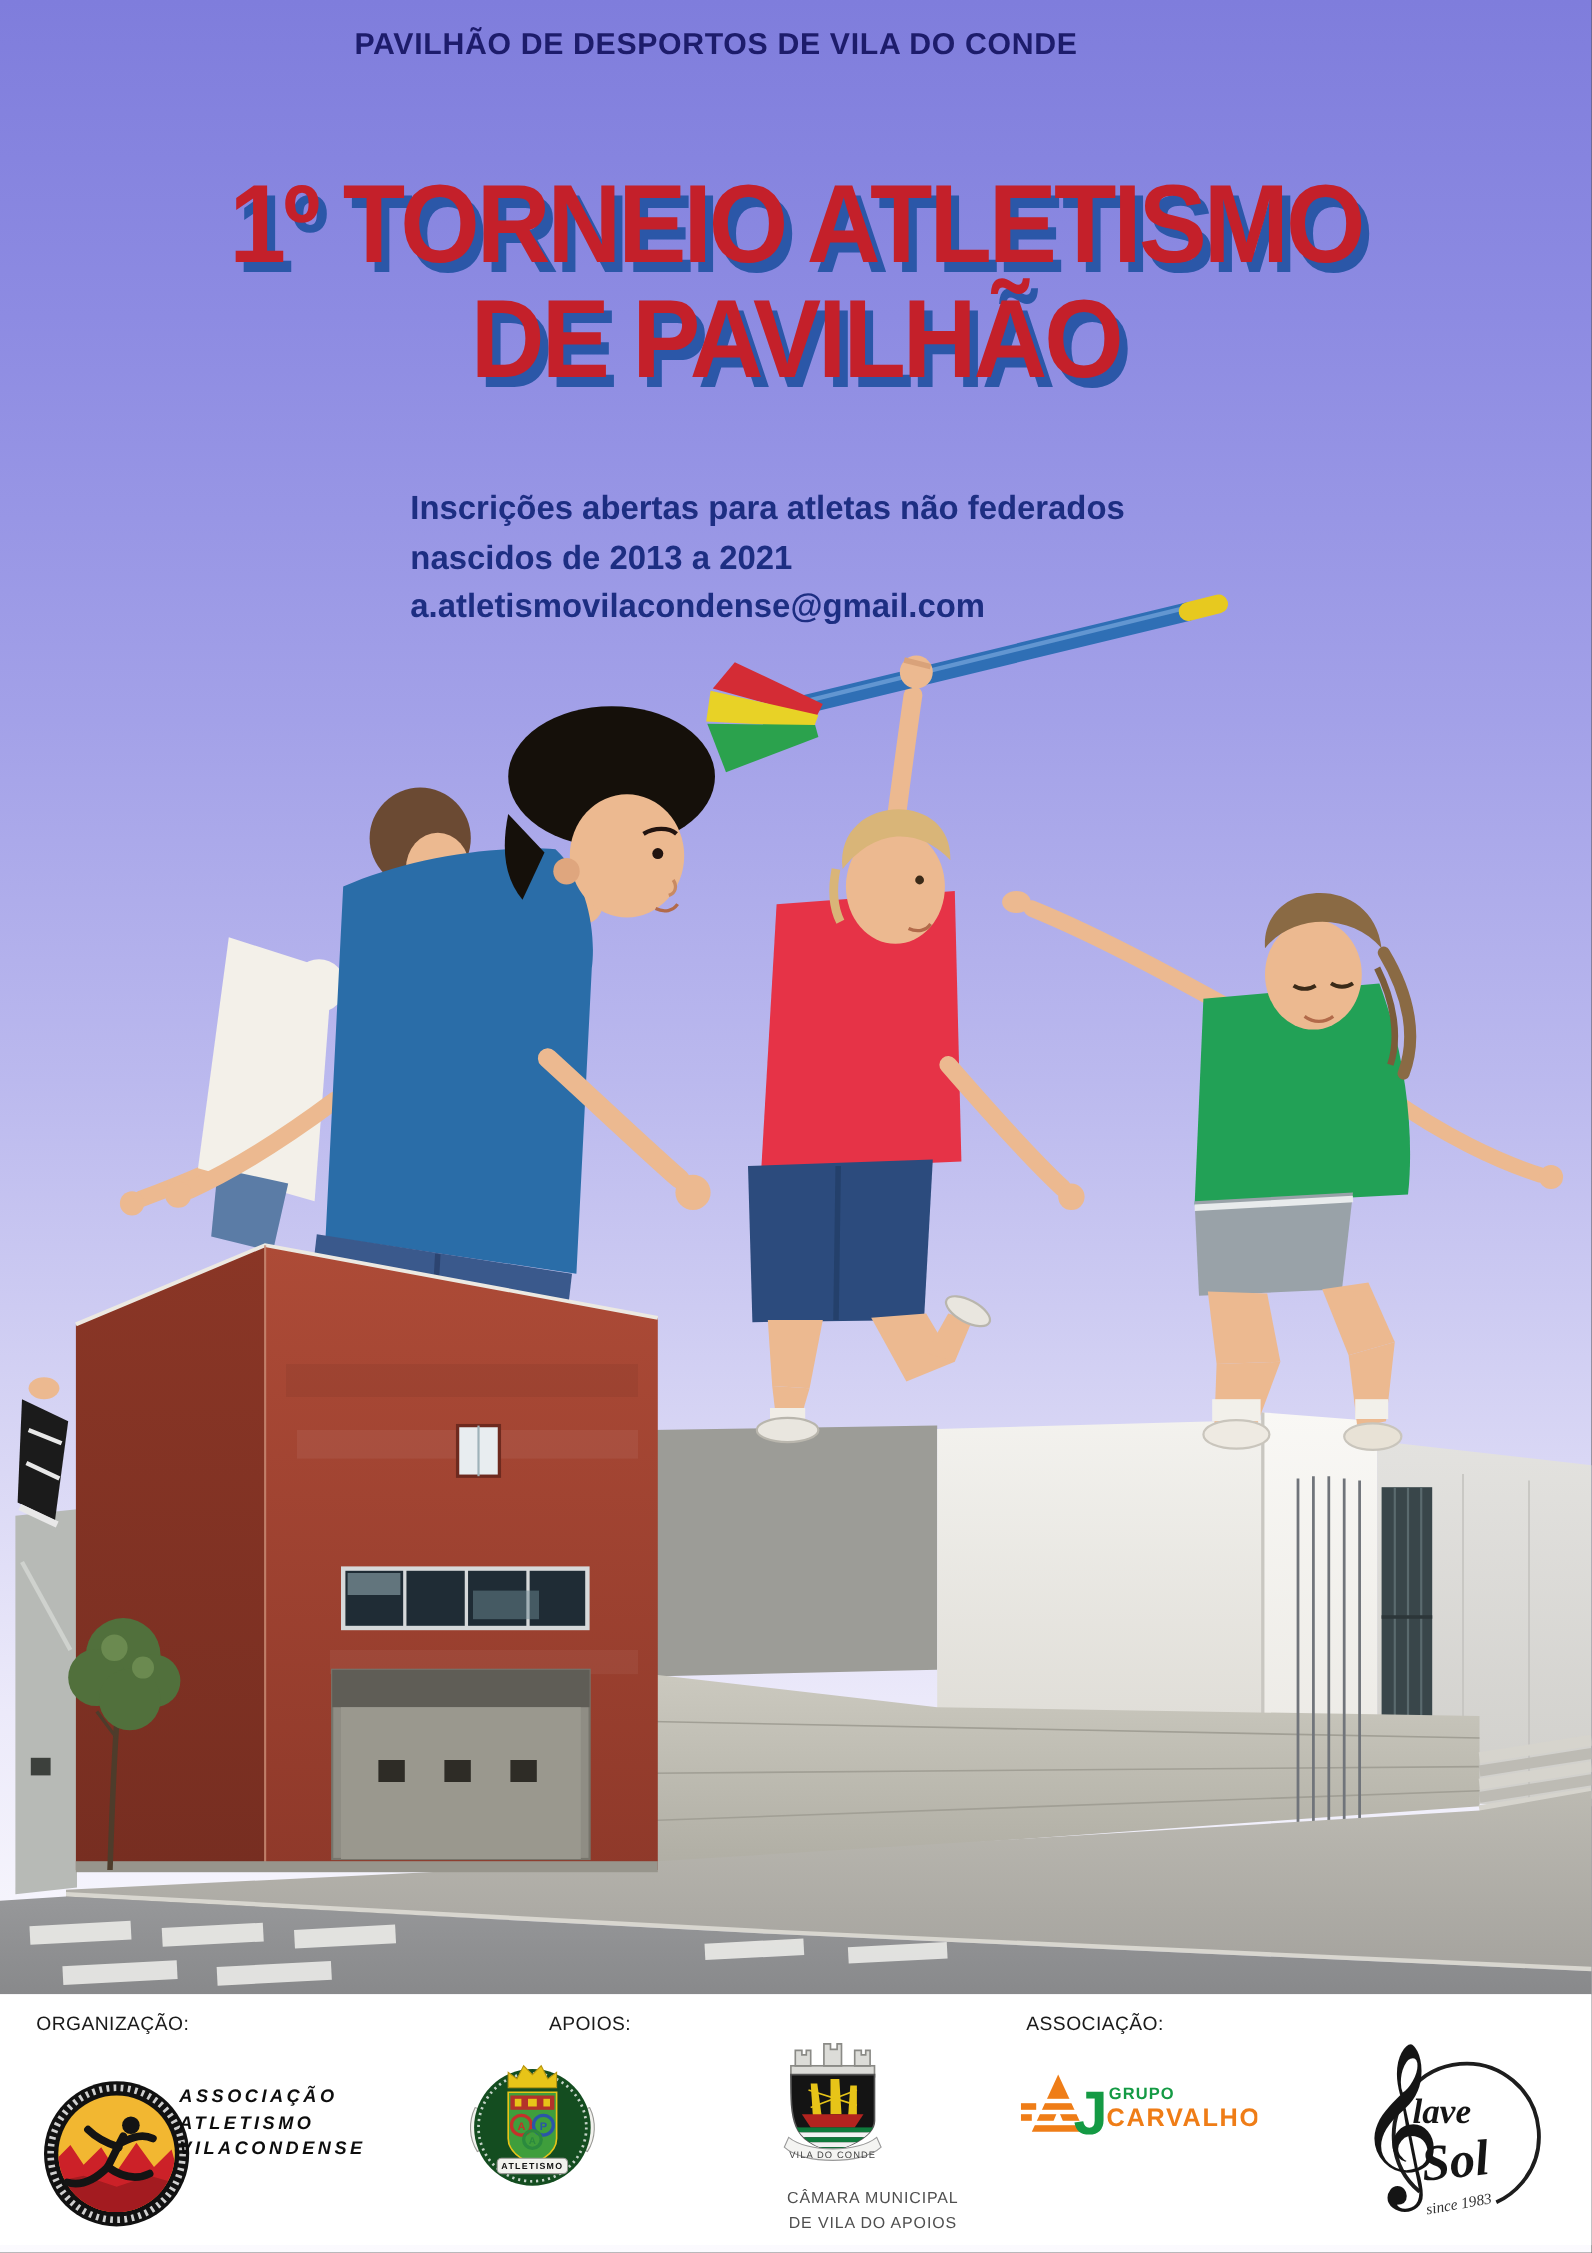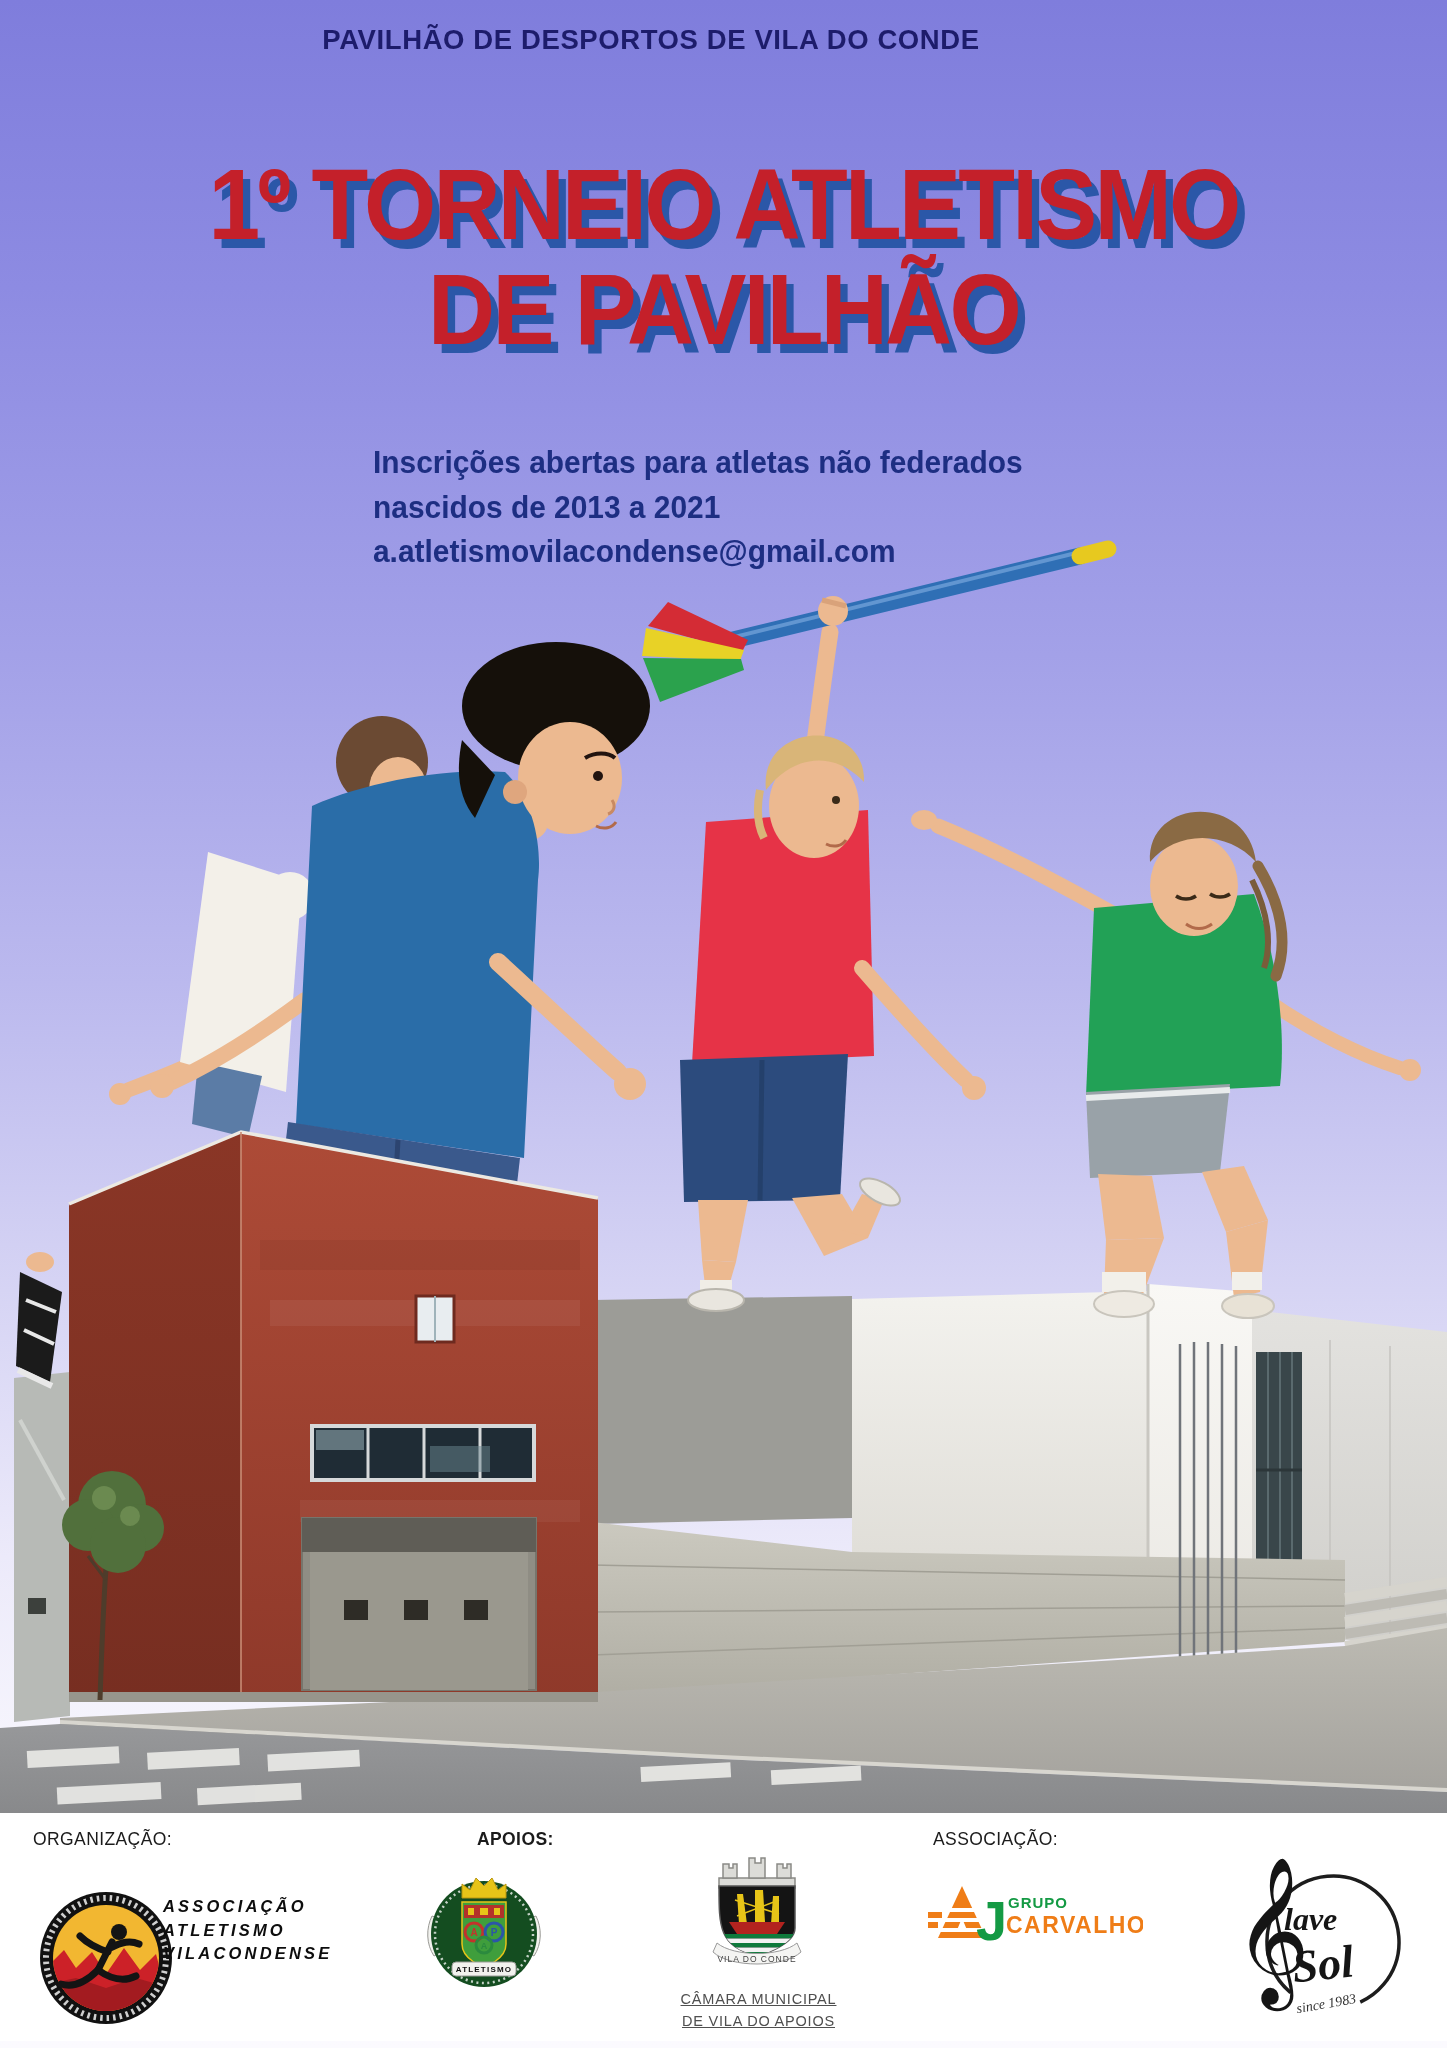--- a/index.html
+++ b/index.html
@@ -15,26 +15,26 @@
     color:#c4202a;font-weight:bold;font-size:101px;line-height:105px;letter-spacing:-3px;
     transform:scaleX(.92);transform-origin:50% 0;
     text-shadow:8px 9px 0 #2b57a8;}
   .info-block{top:440px;left:373px;width:760px;text-align:left;
     color:#1d2e82;font-weight:bold;font-size:30.5px;line-height:44.5px;letter-spacing:0;
     transform:scaleX(.98);transform-origin:0 0;}
   .scene{top:0;left:0;width:1447px;height:2048px;}
   .footer-band{top:1813px;left:0;width:1447px;height:228px;background:#ffffff;}
   .footer-label{position:absolute;color:#1b1b1b;font-size:17.5px;letter-spacing:.4px;}
   .lbl-org{left:33px;top:16px;}
-  .lbl-apo{left:477px;top:16px;font-weight:bold;}
+  .lbl-apo{left:499px;top:16px;}
   .lbl-pat{left:933px;top:16px;}
   .aav-text{position:absolute;left:163px;top:82px;color:#0d0d0d;font-weight:bold;
     font-size:16.5px;line-height:23.5px;letter-spacing:3.2px;white-space:nowrap;font-style:italic;}
-  .camara-text{position:absolute;left:651px;top:175px;width:215px;text-align:center;
-    color:#4f4f4f;font-size:14.5px;line-height:22px;letter-spacing:.8px;text-decoration:underline;}
+  .camara-text{position:absolute;left:686px;top:175px;width:215px;text-align:center;
+    color:#4f4f4f;font-size:14.5px;line-height:22px;letter-spacing:.8px;}
   svg text{font-family:"Liberation Sans",sans-serif;}
   .serif-it{font-family:"Liberation Serif",serif;font-style:italic;}
 </style>
 </head>
 <body>
 
 <div class="poster">
 
   <svg class="abs scene" viewBox="0 0 1447 2048">
     <defs>

